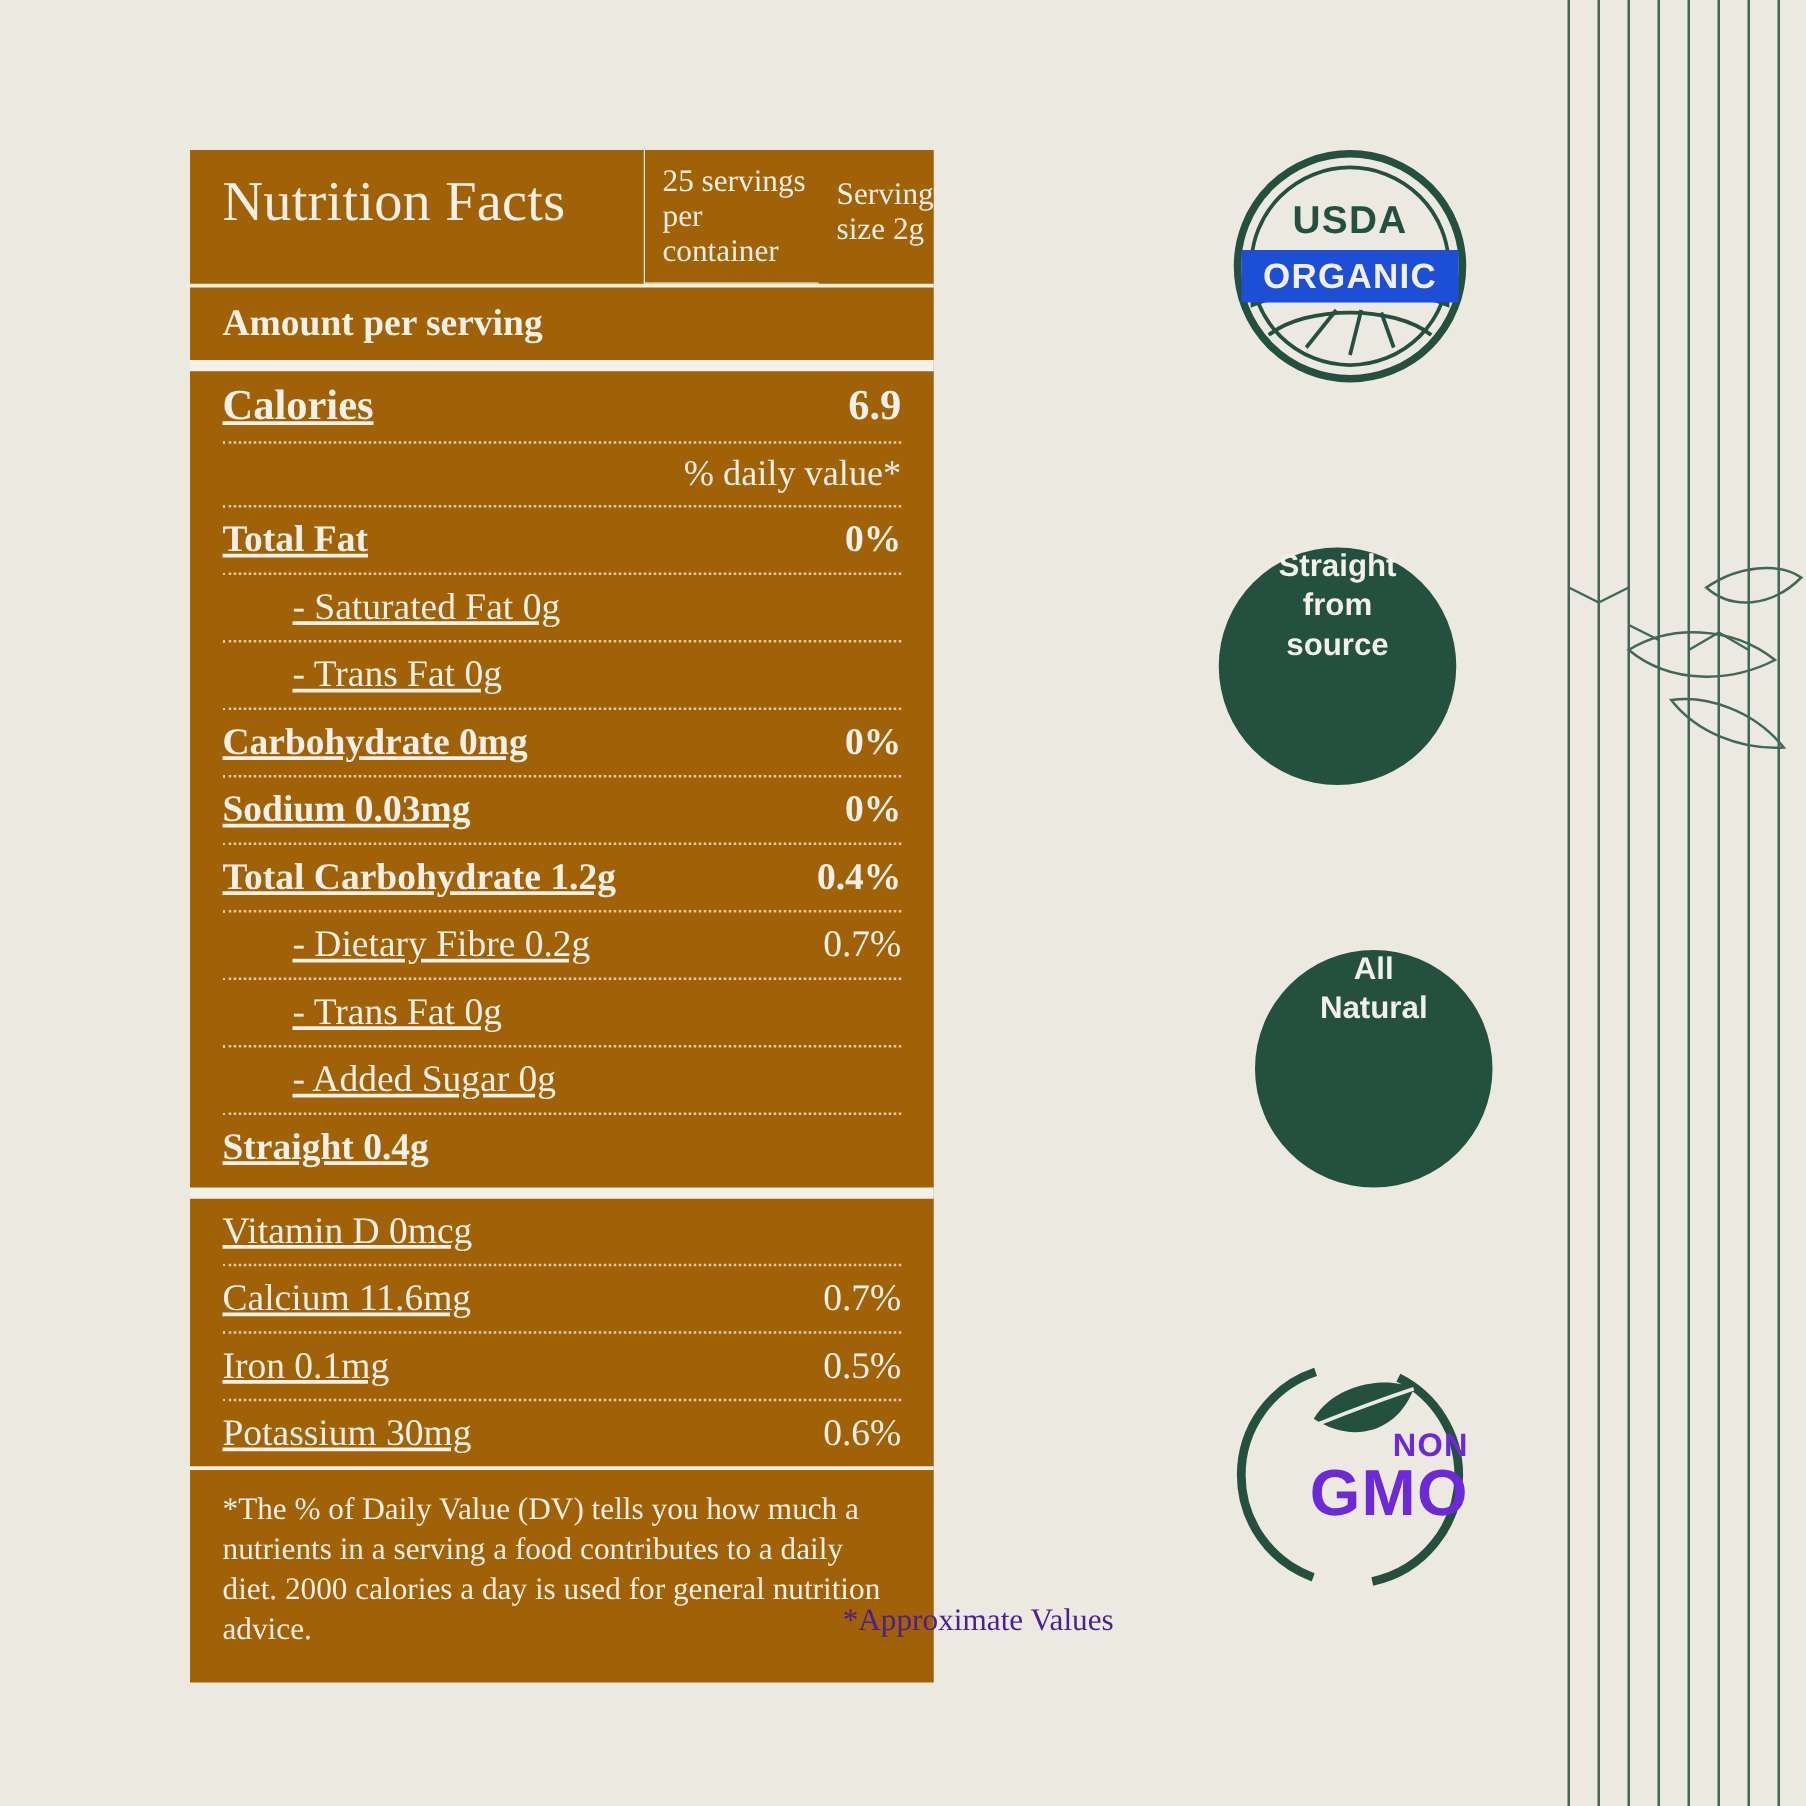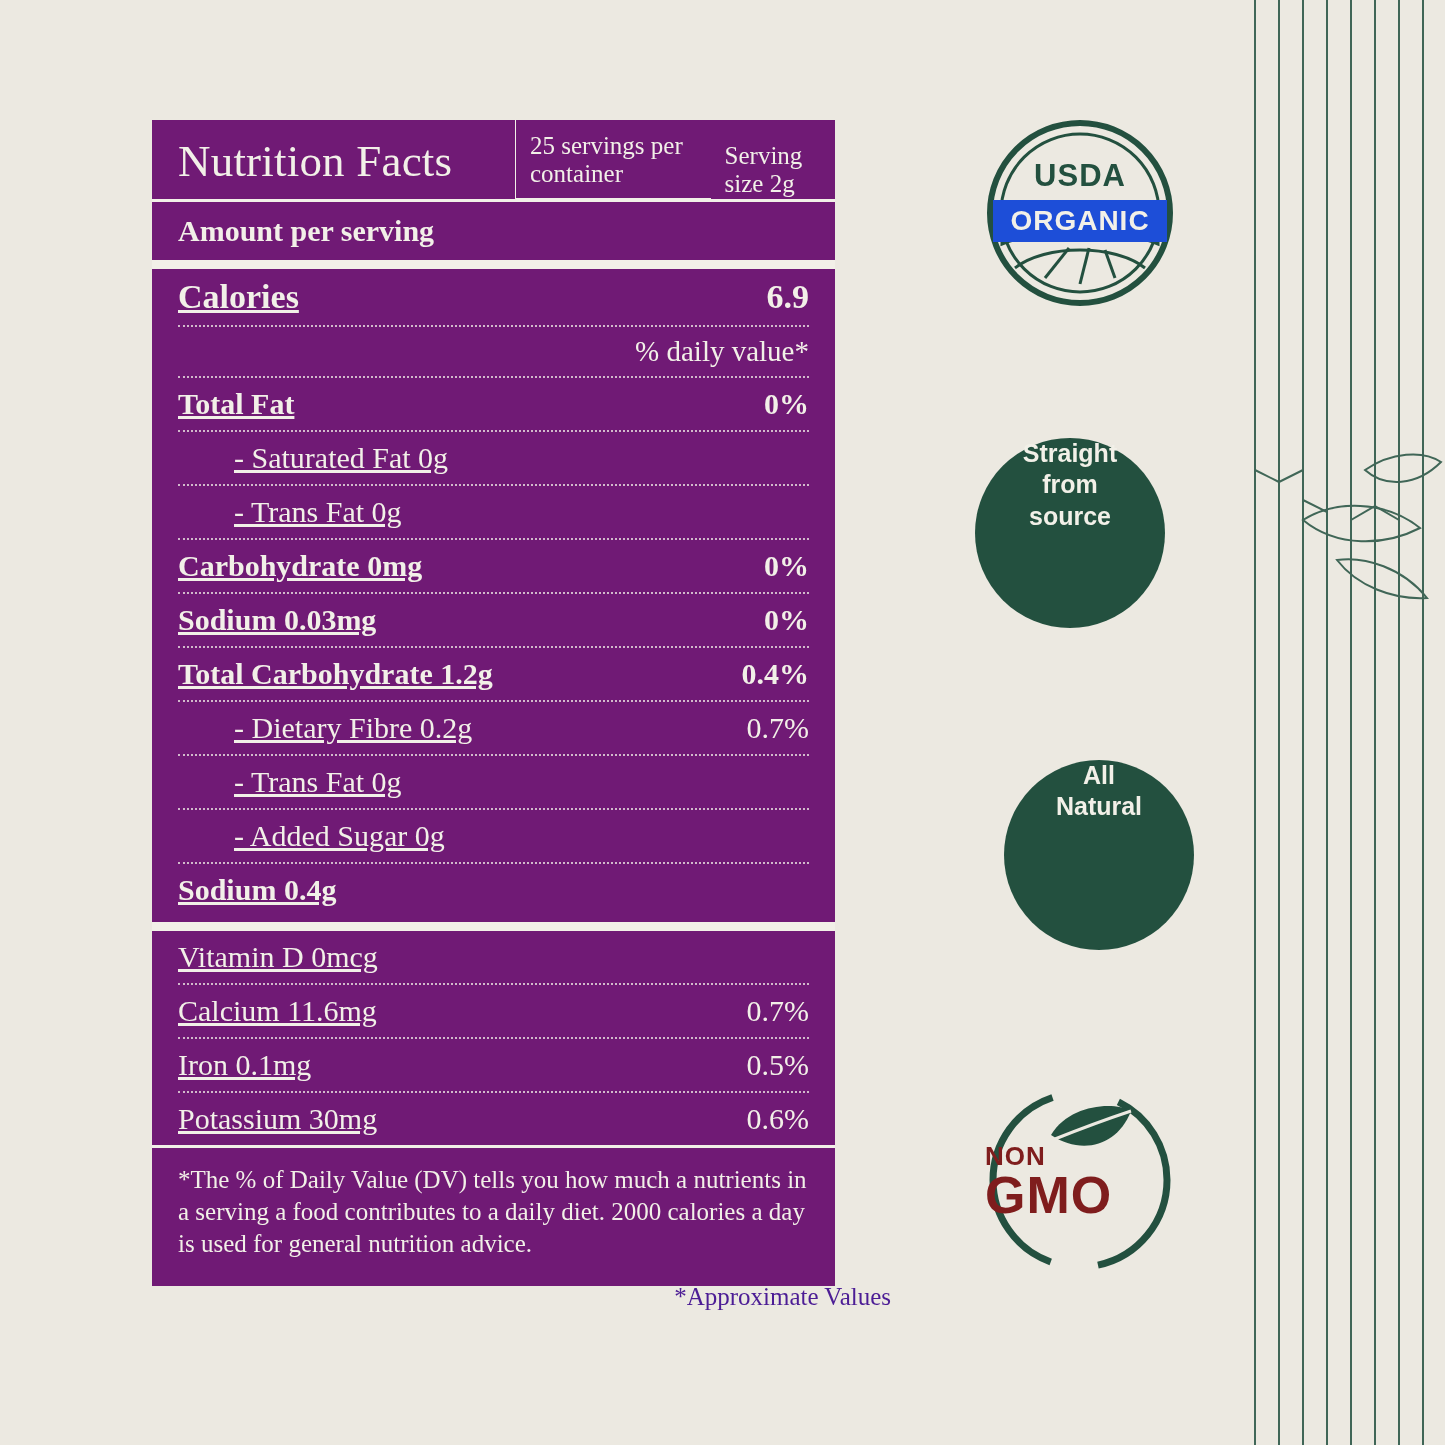--- a/index.html
+++ b/index.html
@@ -27,22 +27,22 @@
     right: 0;
     width: 200px;
     height: 1445px;
   }
 
   
   .panel {
     position: absolute;
     left: 152px;
     top: 120px;
-    width: 683px;
-    background: #701a75;
+    width: 595px;
+    background: #a16207;
     color: #f2f0e8;
     box-sizing: border-box;
     padding: 0;
   }
 
   .head-row {
     display: flex;
     align-items: stretch;
     border-bottom: 3px solid #f2f0e8;
   }
@@ -191,24 +191,24 @@
     font-weight: bold;
     color: #f2f0e8;
     font-size: 28px;
     letter-spacing: 1px;
   }
 
   .gmo-txt {
     position: absolute;
     left: 0; right: 0;
     top: 58px;
-    text-align: left;
+    text-align: right;
     font-family: "Liberation Sans", sans-serif;
     font-weight: bold;
-    color: #7f1d1d;
+    color: #6d28d9;
     line-height: 1.0;
   }
   .gmo-txt .non { font-size: 26px; letter-spacing: 1px; display:block; }
   .gmo-txt .gmo { font-size: 52px; letter-spacing: 1px; display:block; }
 </style>
 </head>
 <body>
 
 <div class="page">
 
@@ -289,21 +289,21 @@
       </div>
       <div class="row">
         <span class="lbl sz-sub indent">- Trans Fat 0g</span>
         <span class="val sz-sub"></span>
       </div>
       <div class="row">
         <span class="lbl sz-sub indent">- Added Sugar 0g</span>
         <span class="val sz-sub"></span>
       </div>
       <div class="row no-rule">
-        <span class="lbl bold sz-main">Sodium 0.4g</span>
+        <span class="lbl bold sz-main">Straight 0.4g</span>
         <span class="val bold sz-main"></span>
       </div>
     </div>
 
     <div class="thick-sep"></div>
 
     <div class="rows">
       <div class="row">
         <span class="lbl sz-sub">Vitamin D 0mcg</span>
         <span class="val sz-sub"></span>

